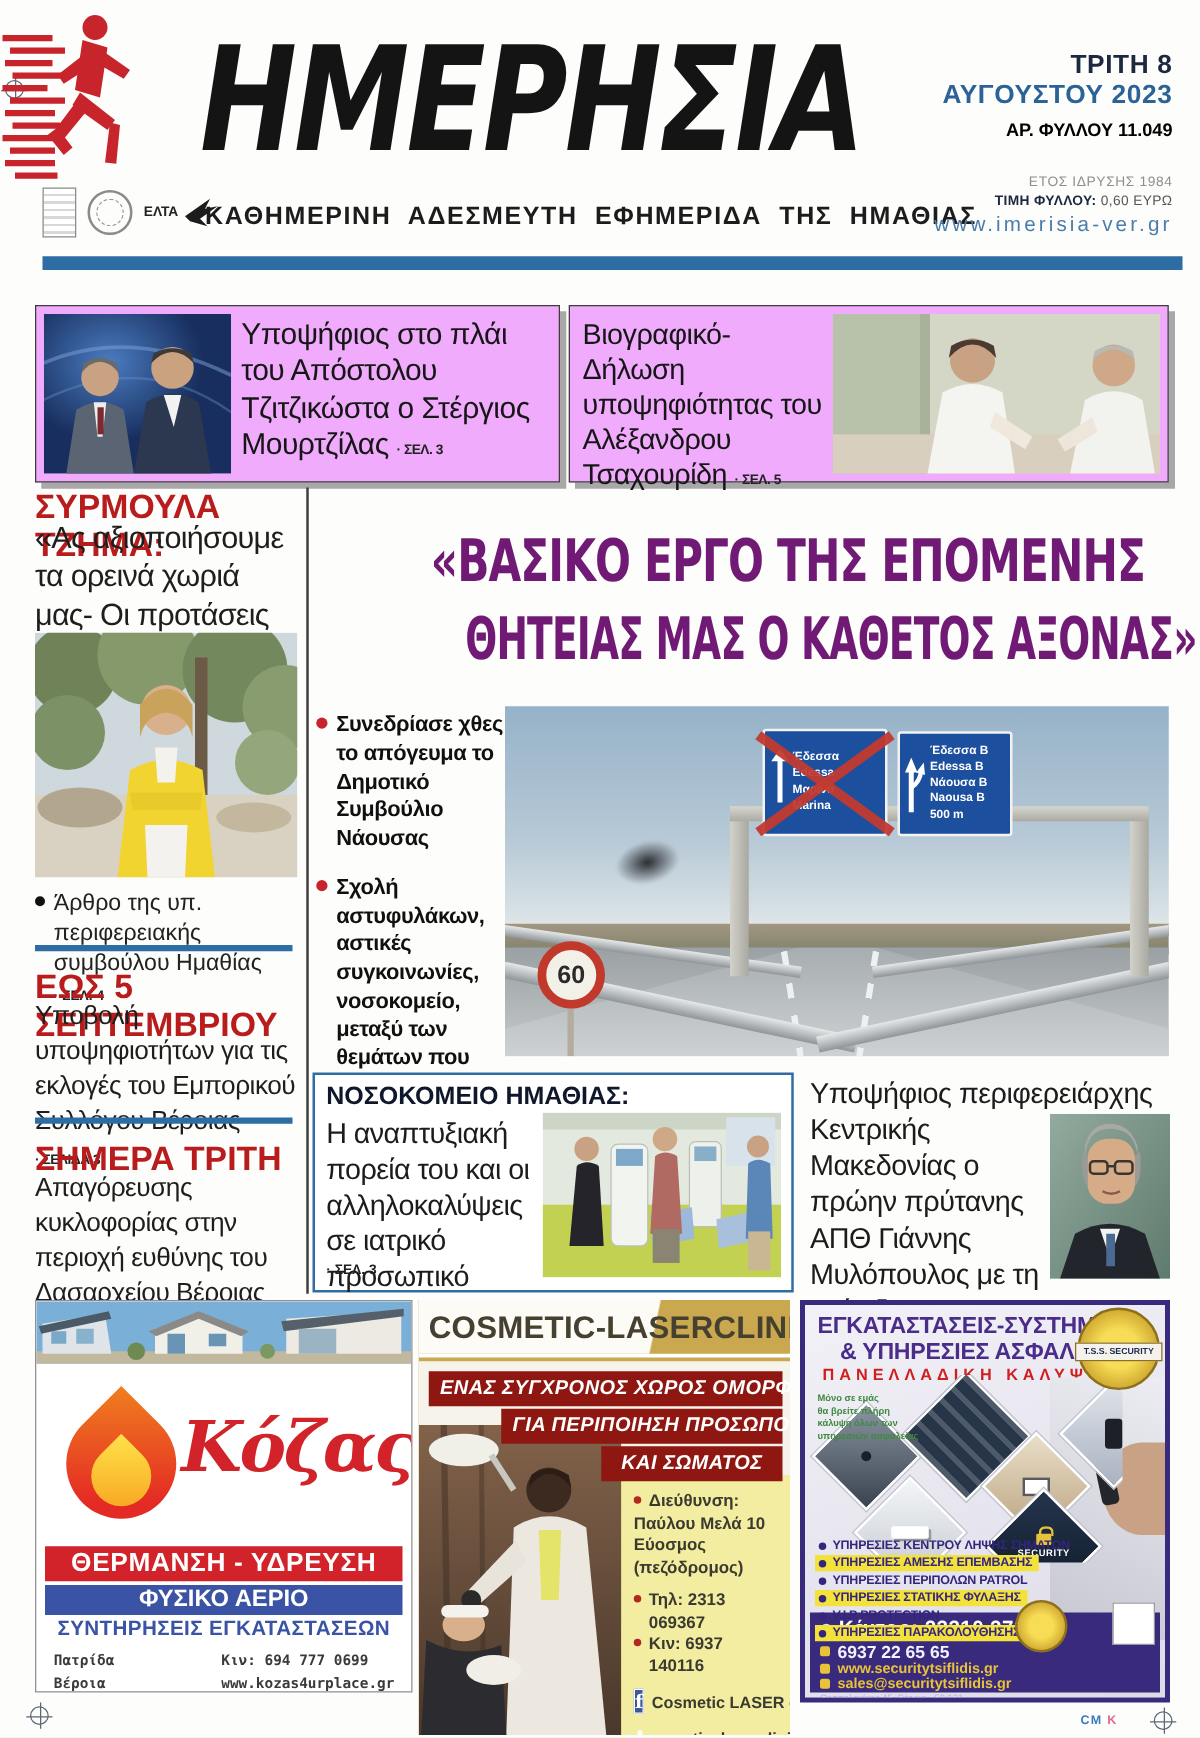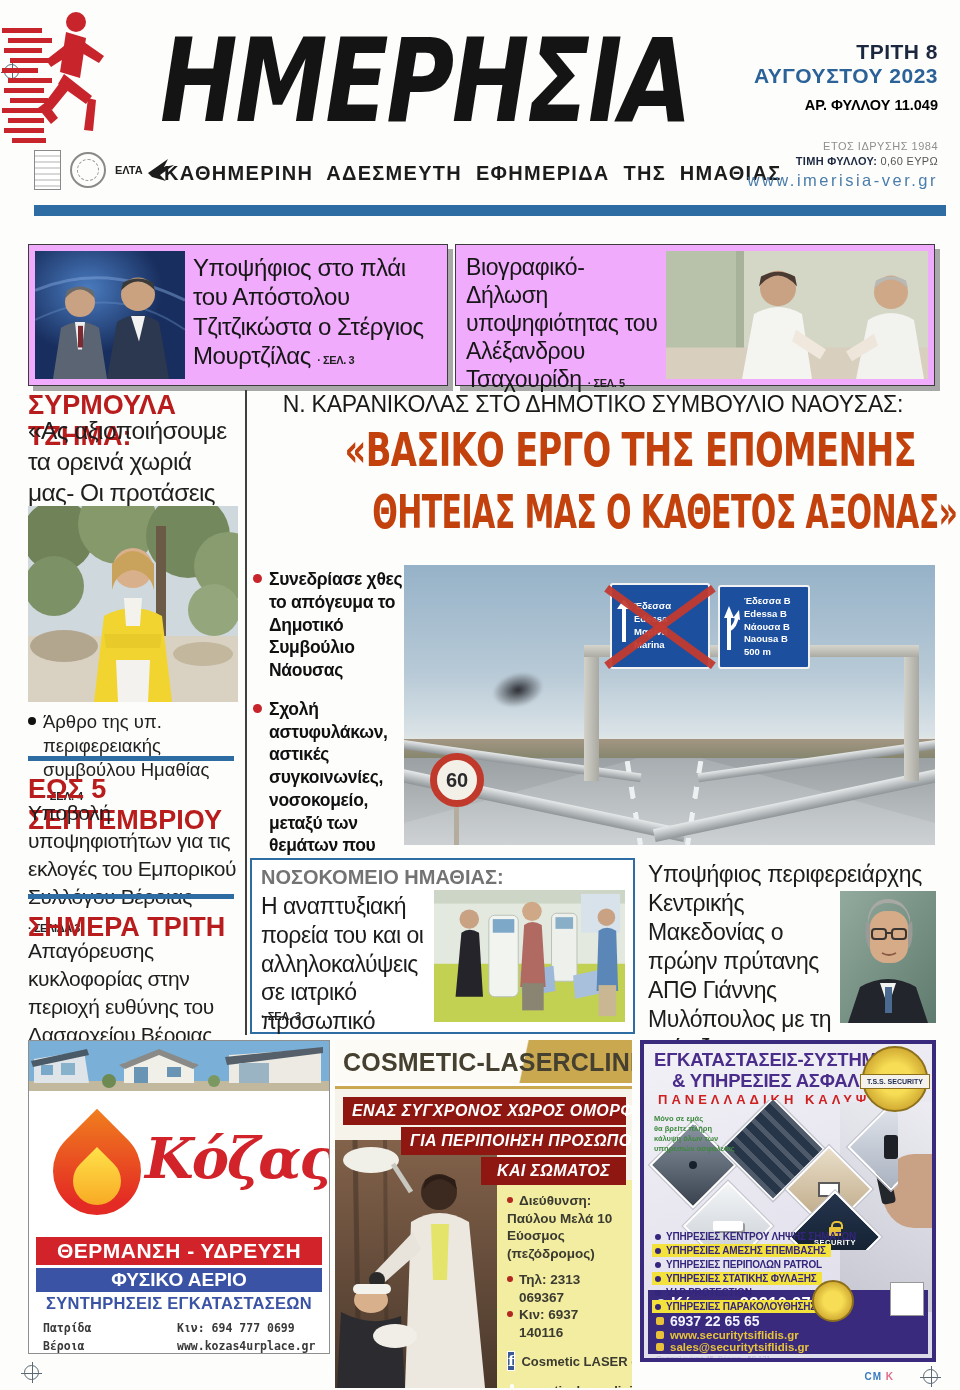--- a/index.html
+++ b/index.html
@@ -39,21 +39,21 @@
   .box-photo { position:absolute; top:6px; bottom:6px; overflow:hidden; }
   [data-name="top-story-left-photo"]  { left:6px; width:150px; }
   [data-name="top-story-right-photo"] { right:6px; width:262px; }
   .box-headline { position:absolute; top:8px; font-size:24px; line-height:1.22; color:#161616; letter-spacing:-.4px; }
   [data-name="top-story-left-headline"]  { left:164px; right:8px; }
   [data-name="top-story-right-headline"] { left:10px; width:200px; font-size:23px; }
   .pref { font-size:11px; font-weight:800; color:#222; white-space:nowrap; }
 
   
   [data-name="lead-kicker"] { position:absolute; left:248px; top:391px; width:690px; text-align:center; font-size:23px; color:#1a1a1a; white-space:nowrap; letter-spacing:-.2px; }
-  [data-name="lead-headline"] { position:absolute; left:248px; top:419px; width:690px; text-align:center; font-family:"DejaVu Sans",sans-serif; font-weight:900; color:#c2410c; }
+  [data-name="lead-headline"] { position:absolute; left:248px; top:419px; width:690px; text-align:center; font-family:"DejaVu Sans",sans-serif; font-weight:900; color:#701a75; }
   .lead-line { height:62px; line-height:62px; white-space:nowrap; }
   .lead-line1 { font-size:47px; transform:scaleX(.72); transform-origin:center; letter-spacing:-1px; }
   .lead-line2 { font-size:47px; transform:scaleX(.64); transform-origin:center; letter-spacing:-1px; }
   [data-name="column-rule"] { position:absolute; left:245px; top:390px; width:2px; height:645px; background:#3f3f3f; }
 
   
   [data-name="left-column"] { position:absolute; left:28px; top:390px; width:212px; height:655px; }
   .sec-label { position:absolute; font-size:27px; font-weight:700; color:#b91c1c; }
   .sec-head { position:absolute; color:#1e1e1e; }
   [data-name="sec1-label"] { top:0; }
@@ -101,21 +101,21 @@
   .arrow-shaft::before { content:""; position:absolute; top:-9px; left:-5px; border-left:7px solid rgba(0,0,0,0); border-right:7px solid rgba(0,0,0,0); border-bottom:10px solid #fff; }
   .xbar { position:absolute; left:-18px; top:38px; width:132px; height:8px; background:#c23a30; opacity:.95; }
   .x1 { transform:rotate(36deg); }
   .x2 { transform:rotate(-36deg); }
   [data-name="speed-limit-sign"] { position:absolute; left:26px; top:188px; width:54px; height:54px; border-radius:50%; background:#f3f0e7; border:7px solid #c0392b; display:flex; align-items:center; justify-content:center; font-size:20px; font-weight:800; color:#2a2a2a; }
   .speed-pole { position:absolute; left:50px; top:242px; width:5px; height:38px; background:#b4ac9c; }
   [data-name="bird-smudge"] { position:absolute; left:88px; top:108px; width:52px; height:34px; background:radial-gradient(closest-side,rgba(25,25,30,.9),rgba(25,25,30,0)); filter:blur(1px); transform:rotate(-14deg); }
 
   
   [data-name="hospital-box"] { position:absolute; left:250px; top:858px; width:385px; height:176px; border:2px solid #2e6da4; background:#fff; }
-  [data-name="hospital-label"] { position:absolute; left:9px; top:6px; font-size:20px; font-weight:800; color:#737373; }
+  [data-name="hospital-label"] { position:absolute; left:9px; top:6px; font-size:20px; font-weight:800; color:#0f172a; }
   [data-name="hospital-headline"] { position:absolute; left:9px; top:32px; width:170px; font-size:23px; line-height:1.25; color:#1c1c1c; letter-spacing:-.5px; }
   [data-name="hospital-pageref"] { position:absolute; left:9px; bottom:10px; }
   [data-name="hospital-photo"] { position:absolute; left:182px; top:30px; right:8px; bottom:10px; overflow:hidden; }
 
   
   [data-name="region-story"] { position:absolute; left:648px; top:860px; width:288px; height:176px; }
   .region-h { font-size:23px; line-height:1.26; color:#1c1c1c; letter-spacing:-.4px; }
   [data-name="region-headline-b"] { width:194px; }
   [data-name="region-photo"] { position:absolute; right:0; top:31px; width:96px; height:132px; overflow:hidden; }
 
@@ -302,21 +302,20 @@
         <path d="M76 130 L88 64 Q112 50 136 64 L146 130 Z" fill="#f4f4f0"></path>
         <path d="M130 80 L160 100 L154 110 L126 92 Z" fill="#f0e8dc"></path>
         <circle cx="225" cy="42" r="17" fill="#cfa888"></circle>
         <path d="M208 38 Q225 20 242 38 L240 30 Q225 22 210 30 Z" fill="#b8b8b4"></path>
         <path d="M190 130 L202 70 Q225 56 248 70 L258 130 Z" fill="#f2f2ee"></path>
         <path d="M208 84 L180 102 L186 112 L212 96 Z" fill="#eee6da"></path>
       </svg>
     </div>
   </div>
 
-  <div data-name="lead-kicker">Ν. ΚΑΡΑΝΙΚΟΛΑΣ ΣΤΟ ΔΗΜΟΤΙΚΟ ΣΥΜΒΟΥΛΙΟ ΝΑΟΥΣΑΣ:</div>
   <div data-name="lead-headline">
     <div class="lead-line lead-line1" data-name="lead-headline-line1">«ΒΑΣΙΚΟ ΕΡΓΟ ΤΗΣ ΕΠΟΜΕΝΗΣ</div>
     <div class="lead-line lead-line2" data-name="lead-headline-line2">ΘΗΤΕΙΑΣ ΜΑΣ Ο ΚΑΘΕΤΟΣ ΑΞΟΝΑΣ»</div>
   </div>
   <div data-name="column-rule"></div>
 
   <div data-name="left-column">
     <div class="sec-label" data-name="sec1-label">ΣΥΡΜΟΥΛΑ ΤΖΗΜΑ:</div>
     <div class="sec-head" data-name="sec1-headline">«Ας αξιοποιήσουμε τα ορεινά χωριά μας- Οι προτάσεις μου»</div>
     <div data-name="woman-photo">

